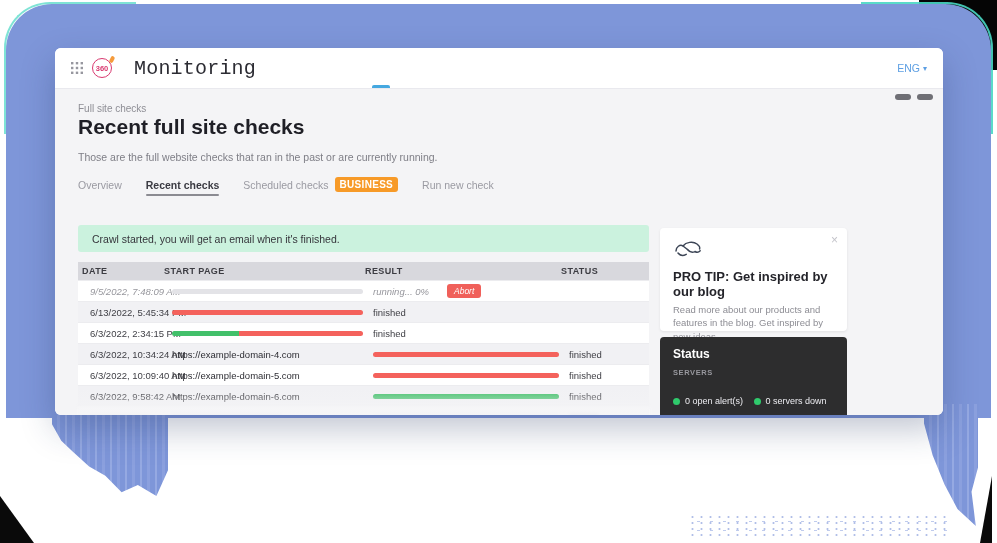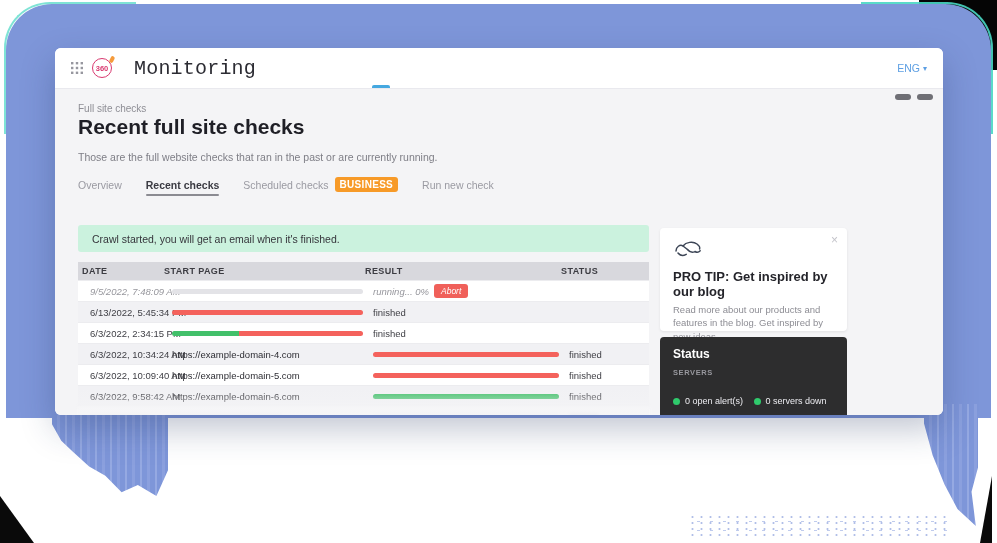--- a/index.html
+++ b/index.html
@@ -84,21 +84,21 @@
           background:#d8d8dd; padding:0 4px; font-size:9px; font-weight:bold; color:#3c3c42;
           letter-spacing:.4px; }
   .trow { display:grid; grid-template-columns:82px 201px 196px 1fr; height:21px; align-items:center;
           padding:0 12px; background:#fff; border-top:1px solid #ececef; cursor:pointer; }
   .trow:nth-child(even) { background:#f1f1f4; }
   .c-date { font-size:9.5px; color:#3e3e44; white-space:nowrap; }
   .c-url  { font-size:9.5px; color:#2e2e34; white-space:nowrap; }
   .c-result { padding-right:10px; }
   .bar { display:flex; height:5px; border-radius:3px; overflow:hidden; width:100%; }
   .bar .seg { height:100%; }
-  .c-status { display:flex; align-items:center; gap:5px; font-size:9.5px; color:#3e3e44; white-space:nowrap; }
+  .c-status { display:flex; align-items:center; gap:18px; font-size:9.5px; color:#3e3e44; white-space:nowrap; }
   .trow.running .c-date, .trow.running .status-text { font-style:italic; color:#97979d; }
   .abort-btn { background:#f0605a; color:#fff; font-size:8.5px; font-style:italic;
           padding:2px 7px; border-radius:3px; cursor:pointer; }
   .row-faded { filter:blur(1.5px); opacity:.55; }
   .smudge { display:inline-block; height:6px; border-radius:2px; background:#9a9aa2; }
   .table-fade { position:absolute; left:23px; top:300px; width:571px; height:26px;
           background:linear-gradient(rgba(244,244,246,0), rgba(244,244,246,.9)); pointer-events:none; }
 
   
   .protip { position:absolute; left:605px; top:139px; width:187px; height:103px; background:#fff;

